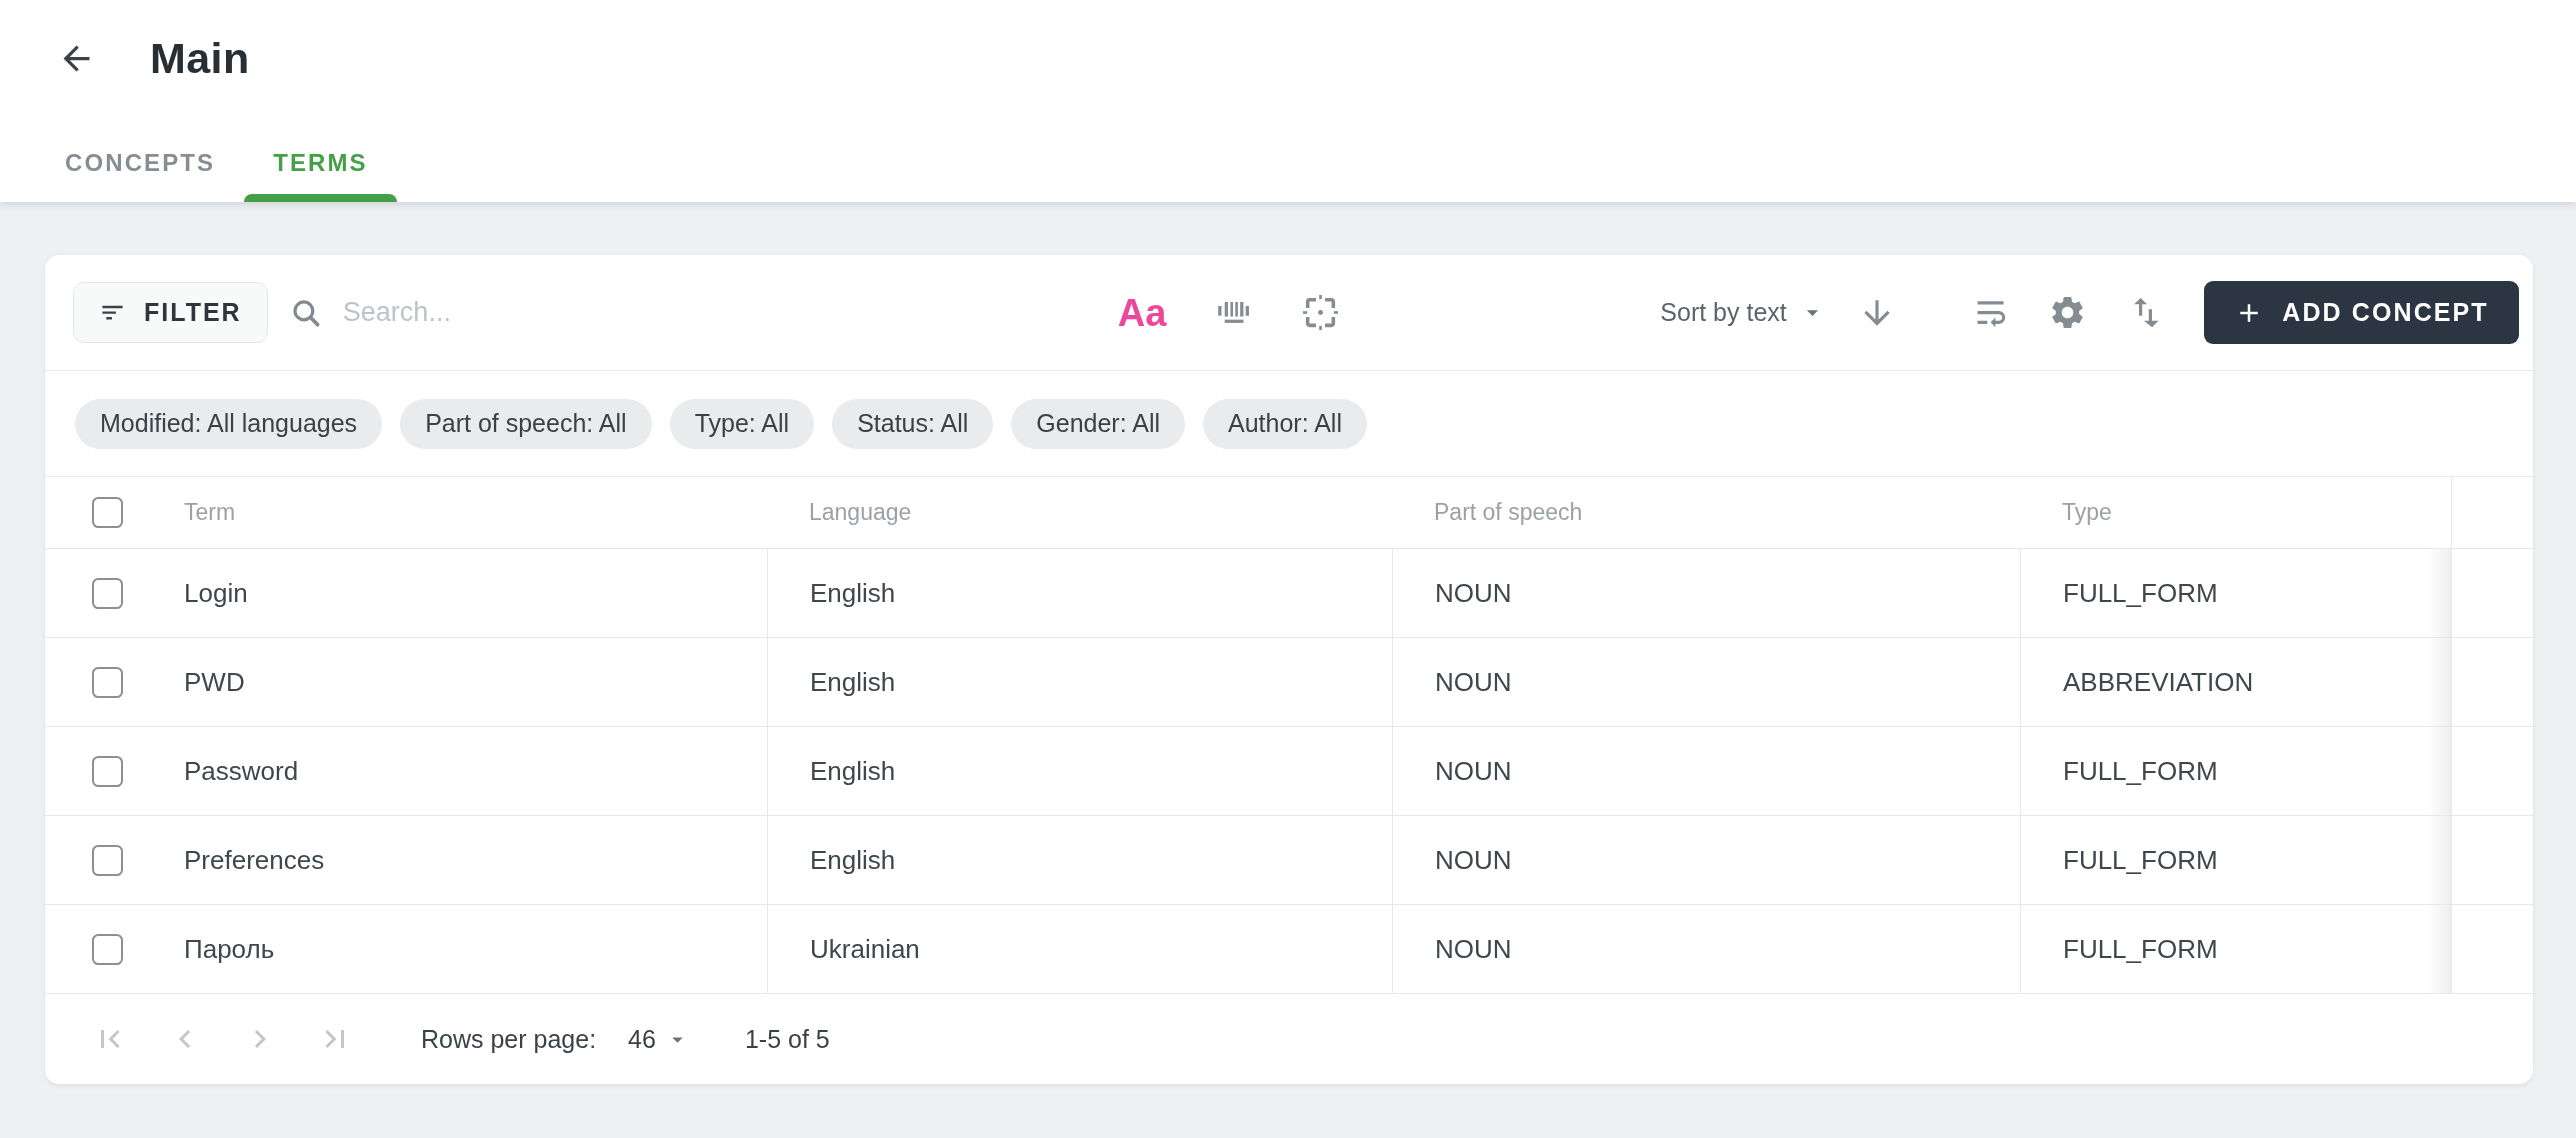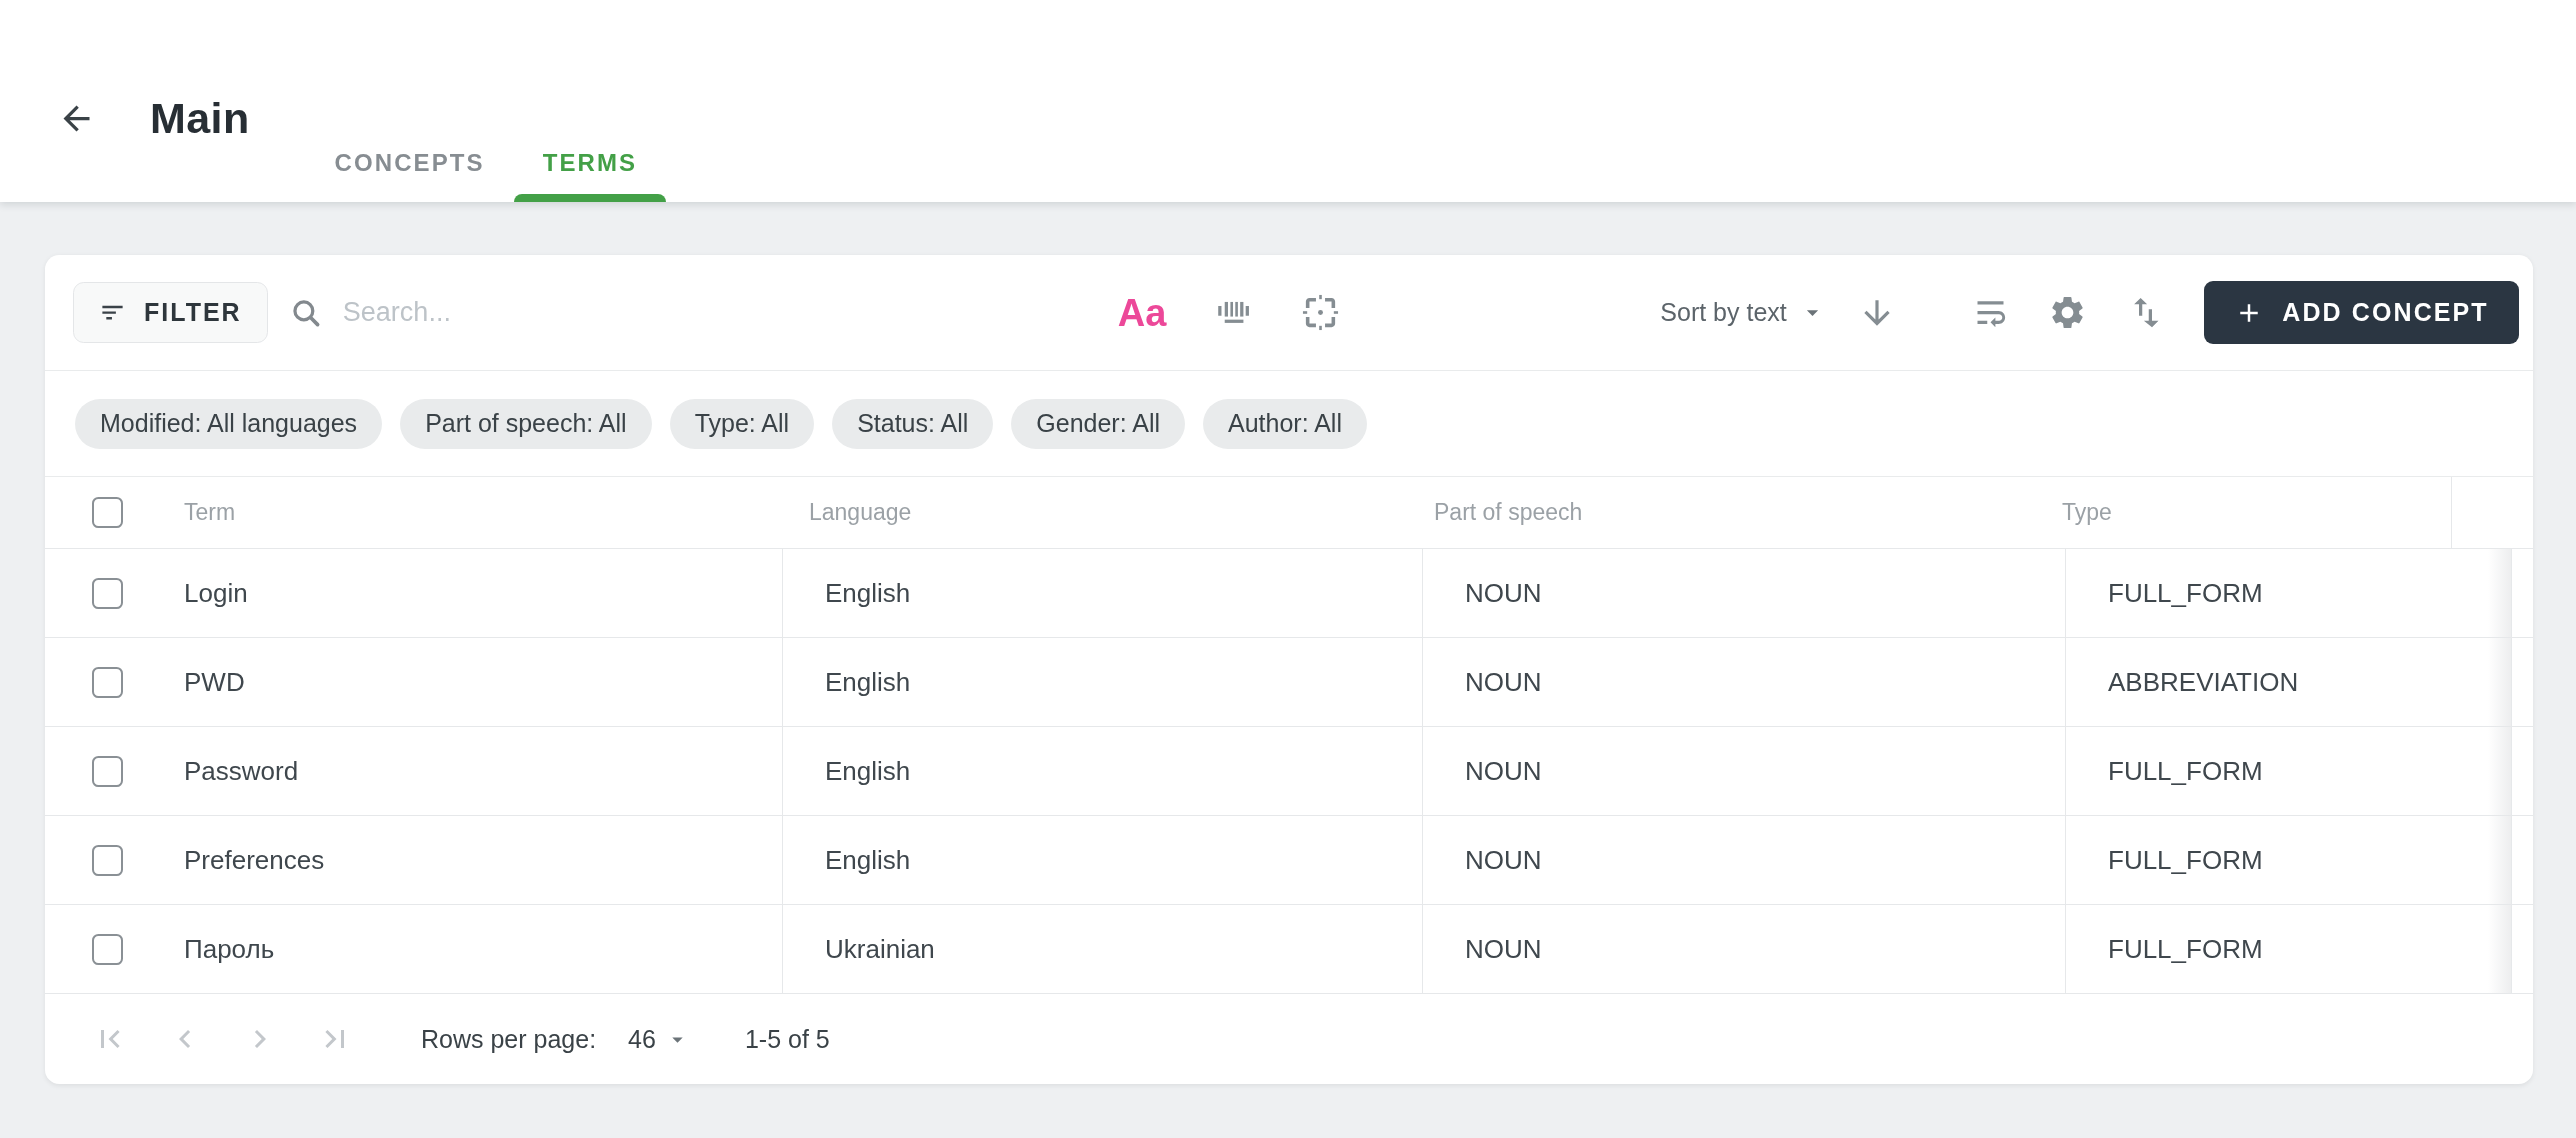--- a/index.html
+++ b/index.html
@@ -10,21 +10,21 @@
     overflow:hidden;
     color:#3f474d;
   }
   svg { display:block; }
 
   
   .app-header {
     background:#fff; height:202px; width:100%;
     box-shadow:0 2.7px 7.2px rgba(45,55,65,.14);
     position:relative; z-index:5;
-    display:flex; flex-direction:row;gap:20px;
+    display:flex; flex-direction:column;
   }
   .title-row { display:flex; align-items:center; padding:34px 0 0 57px; }
   .back-btn { width:43px; height:43px; border:none; background:none; cursor:pointer; color:#3a4247; }
   .page-title { margin-left:50px; font-size:43px; font-weight:700; color:#272e34; letter-spacing:0.4px; }
   .tabs { display:flex; margin-left:36px; margin-top:auto; height:79px; }
   .tab {
     position:relative; display:flex; align-items:center; padding:0 29px;
     font-size:24px; font-weight:700; letter-spacing:2.1px;
     color:#878d92; background:none; border:none; cursor:pointer;
   }
@@ -87,21 +87,21 @@
   }
   .chip {
     height:50px; padding:0 25px; display:flex; align-items:center;
     background:#e9ebec; border:none; border-radius:25px; cursor:pointer;
     font-family:inherit; font-size:25px; color:#3a4247; white-space:nowrap;
   }
 
   
   .thead { height:72px; flex:none; display:flex; border-bottom:0.9px solid #e6e8ea; }
   .th { display:flex; align-items:center; font-size:23px; color:#9ba1a6; }
-  .trow { height:89px; flex:none; display:flex; border-bottom:0.9px solid #e6e8ea; font-size:26px; color:#3f474d;gap:15px; }
+  .trow { height:89px; flex:none; display:flex; border-bottom:0.9px solid #e6e8ea; font-size:26px; color:#3f474d; }
   .cell { display:flex; align-items:center; }
   .col-term { width:722px; }
   .col-term .cb { margin-left:47px; }
   .col-term .txt { margin-left:61px; }
   .col-lang { width:625px; padding-left:42px; }
   .col-pos  { width:628px; padding-left:42px; }
   .col-type { width:431px; padding-left:42px; }
   .col-end  { flex:1; position:relative; }
   .trow .col-lang, .trow .col-pos, .trow .col-type { border-left:0.9px solid #e6e8ea; }
   .col-end { border-left:0.9px solid #e6e8ea; }

